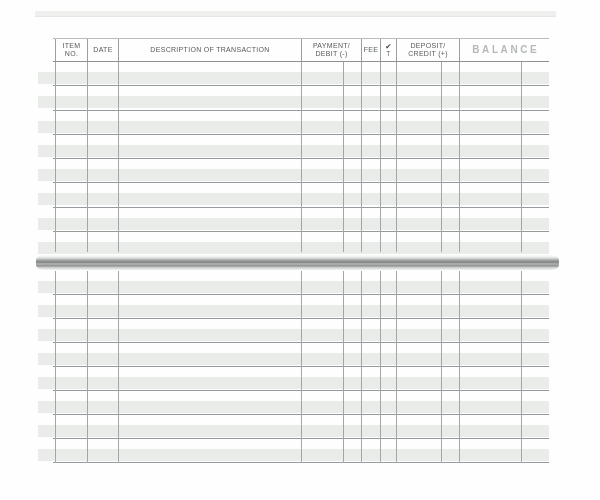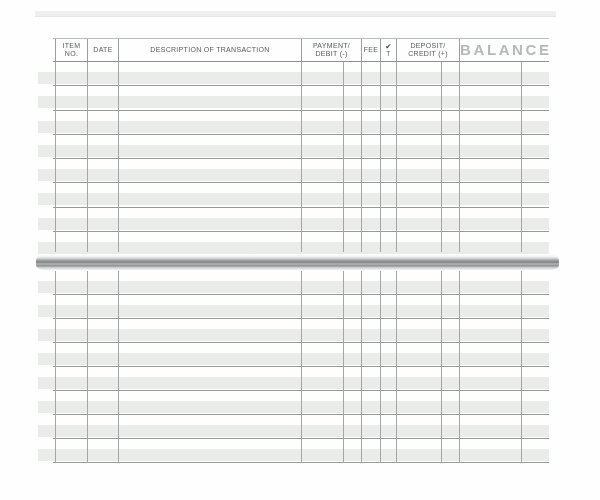--- a/index.html
+++ b/index.html
@@ -24,21 +24,21 @@
   .hc-item{left:2px;width:32px;}
   .hc-date{left:34px;width:31px;}
   .hc-desc{left:65px;width:183px;}
   .hc-pay{left:248px;width:60px;}
   .hc-fee{left:308px;width:19px;}
   .hc-chk{left:327px;width:16px;}
   .hc-dep{left:343px;width:63px;}
   .hc-bal{left:406px;width:90px;}
   .chk-mark{font-size:7.5px;font-weight:bold;color:#3c3f41;line-height:1;}
   .chk-t{font-size:6.5px;line-height:1.1;}
-  .balance-text{font-size:15px;font-weight:600;letter-spacing:2.6px;color:#b4b9bb;
+  .balance-text{font-size:10px;font-weight:600;letter-spacing:2.6px;color:#b4b9bb;
     padding-left:2.6px;} 
   
   .body{position:absolute;left:0;width:496px;}
   .sheet-top .body{top:24px;height:195px;}
   .sheet-bottom .body{top:0;height:192px;}
   .row{position:relative;height:24.3px;border-bottom:1px solid #969a9a;box-sizing:border-box;}
   .sheet-bottom .row{height:24px;}
   .band{position:absolute;left:-15px;width:511px;top:10px;height:12px;background:#eaecea;}
   
   .vline{position:absolute;width:1px;background:#a2a6a6;}

